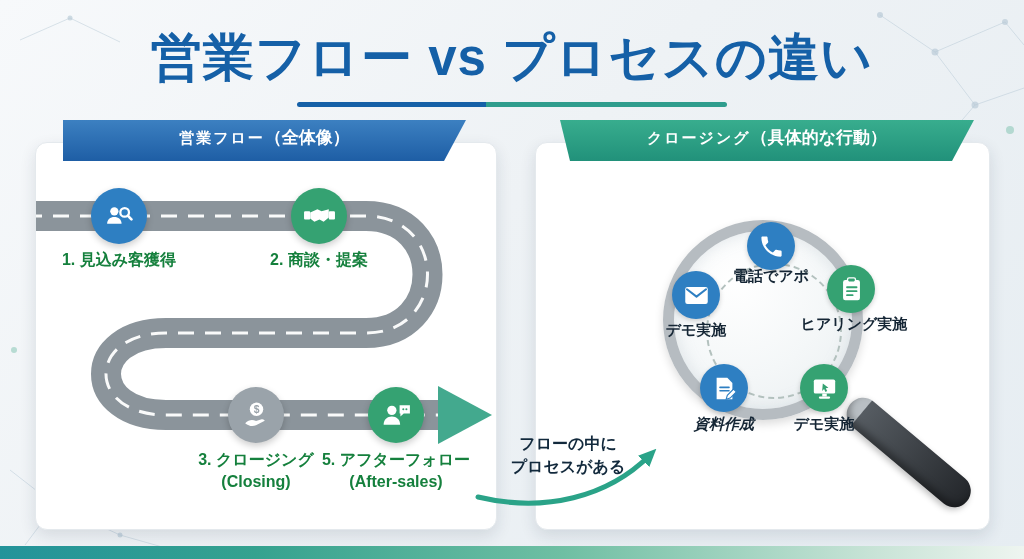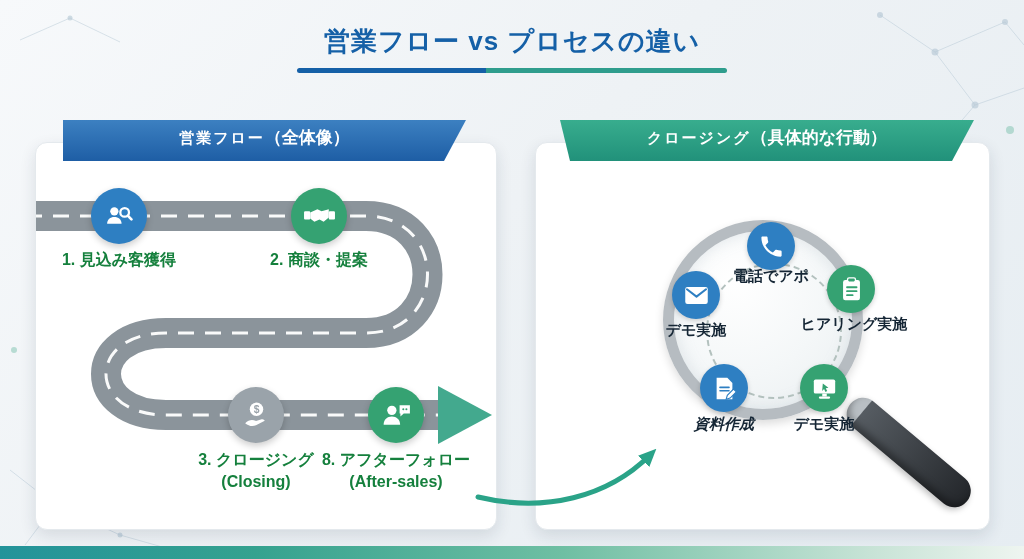--- a/index.html
+++ b/index.html
@@ -2,21 +2,21 @@
 <html><head>
 <meta charset="utf-8">
 <style>
   * { margin:0; padding:0; box-sizing:border-box; }
   body { background:#dfe5ea; font-family:"Liberation Sans","DejaVu Sans",sans-serif; }
   .canvas{ position:relative; width:1024px; height:559px; overflow:hidden;
            background:linear-gradient(135deg,#f7f9fb 0%,#eef2f5 45%,#e6edf2 100%); }
   .bg-pattern{ position:absolute; inset:0; width:1024px; height:559px; }
 
   .title-wrap{ position:absolute; top:24px; left:0; right:0; text-align:center; z-index:2; }
-  .page-title{ font-size:26px; font-weight:800; letter-spacing:1px; color:#1560a7; }
+  .page-title{ font-size:51px; font-weight:800; letter-spacing:1px; color:#1560a7; }
   .title-underline{ width:430px; height:5px; margin:9px auto 0; border-radius:3px;
     background:linear-gradient(90deg,#1560a7 0%,#1560a7 44%,#2f9d8d 44%,#2f9d8d 100%); }
 
   .card{ position:absolute; background:#ffffff; border:1px solid #e4e9ed; border-radius:12px;
          box-shadow:0 6px 16px rgba(25,45,65,.12); overflow:hidden; z-index:1; }
   .flow-card{ left:35px; top:142px; width:462px; height:388px; }
   .process-card{ left:535px; top:142px; width:455px; height:388px; }
 
   .banner{ position:absolute; z-index:3; display:flex; align-items:baseline; justify-content:center;
            color:#fff; font-weight:bold; padding-top:6px; }
@@ -141,21 +141,21 @@
     <div class="step-icon c-green" style="left:332px; top:244px;">
       <svg viewBox="0 0 32 32" fill="#fff">
         <circle cx="11.5" cy="11" r="4.5"></circle>
         <path d="M3.5 25c0-5 3.5-8 8-8s8 3 8 8z"></path>
         <path d="M19 6h10v8h-6l-3.2 3v-3H19z"></path>
         <circle cx="22.6" cy="10" r="1" fill="#35a272"></circle>
         <circle cx="25.6" cy="10" r="1" fill="#35a272"></circle>
       </svg>
     </div>
     <div class="step-label" style="left:275px; top:306px; width:170px;">
-      <div>8. アフターフォロー</div>
+      <div>5. アフターフォロー</div>
       <div>(After-sales)</div>
     </div>
   </section>
 
   <div class="banner banner-blue">
     <span class="banner-main">営業フロー</span>
       <span class="banner-sub">（全体像）</span>
   </div>
 
   <section class="card process-card">
@@ -209,20 +209,24 @@
       </svg>
     </div>
     <div class="proc-label" style="left:218px; top:272px;">デモ実施</div>
   </section>
 
   <div class="banner banner-teal">
     <span class="banner-main">クロージング</span>
       <span class="banner-sub">（具体的な行動）</span>
   </div>
 
+  <div class="connector-note">
+    <div>フローの中に</div>
+    <div>プロセスがある</div>
+  </div>
 
   <svg class="connector-arrow-svg" viewBox="0 0 1024 559">
     <defs>
       <marker id="arrowhead" markerUnits="userSpaceOnUse" markerWidth="18" markerHeight="16" refX="9" refY="8" orient="auto">
         <path d="M0 0 L18 8 L0 16 Z" fill="#2aa388"></path>
       </marker>
     </defs>
     <path d="M 478 497 C 545 513 608 497 650 455" fill="none" stroke="#2aa388" stroke-width="5" stroke-linecap="round" marker-end="url(#arrowhead)"></path>
   </svg>
 

